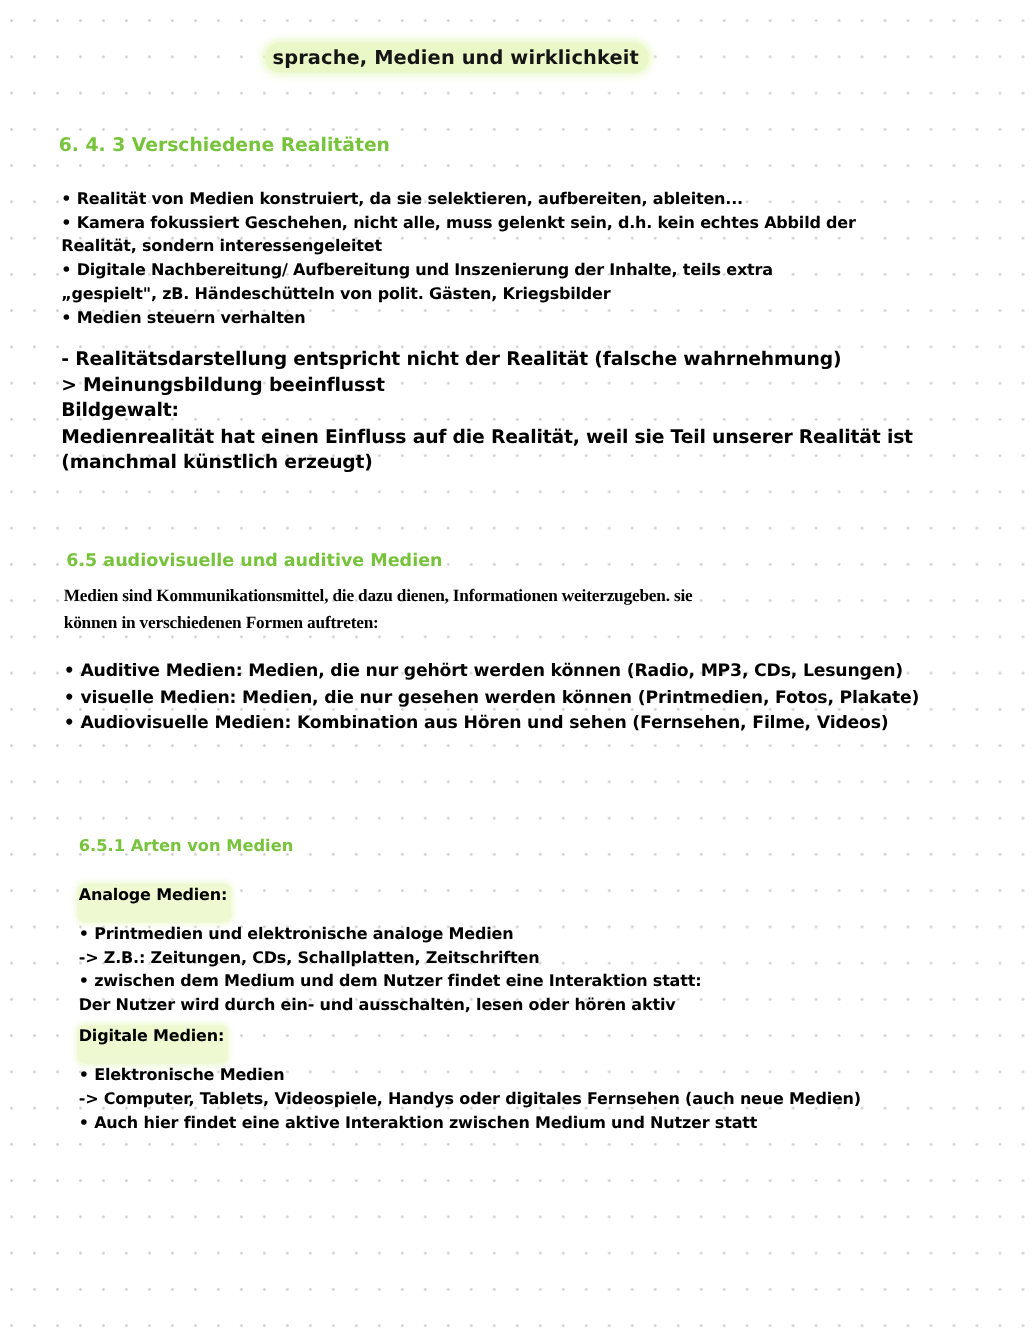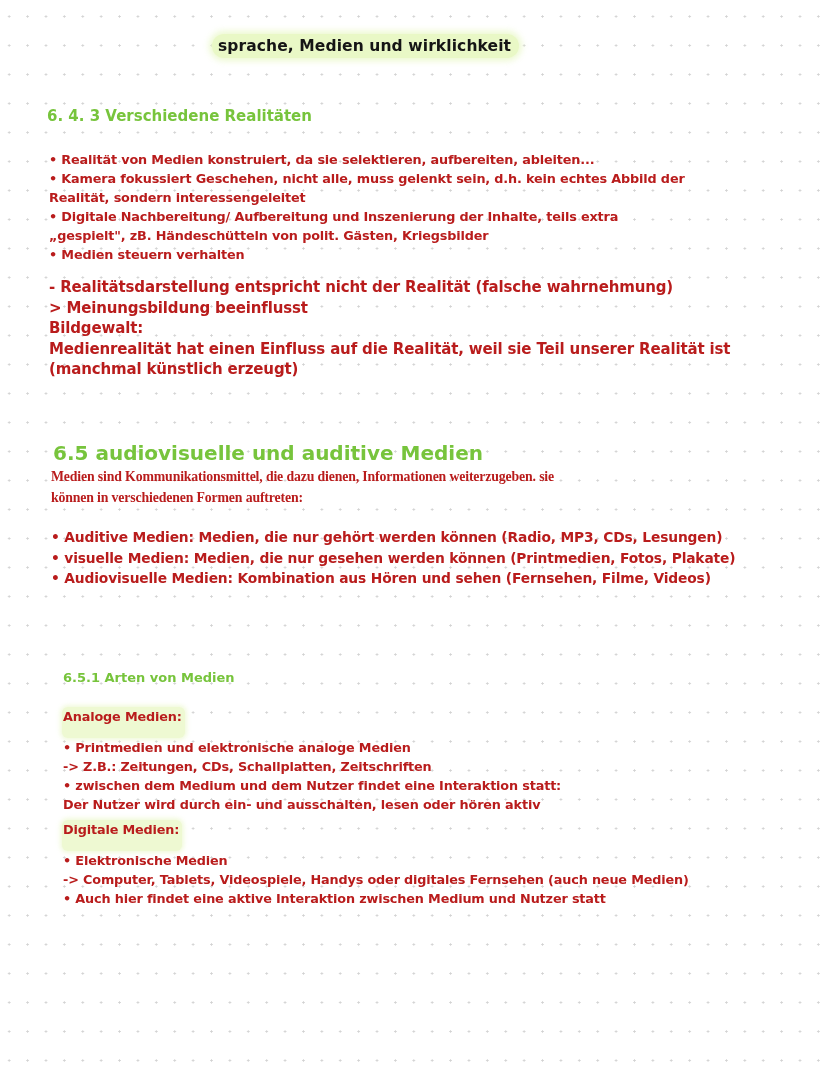--- a/index.html
+++ b/index.html
@@ -24,25 +24,25 @@
       box-shadow: 0 0 6px 3px rgba(233, 248, 198, 0.8);
     }
     .title {
       font-size: 15.5px; font-weight: bold; letter-spacing: 0.1px; color: #151515;
       white-space: nowrap;
     }
     .heading {
       position: absolute; font-weight: bold; color: #77c43c; white-space: nowrap;
     }
     .h1 { font-size: 15px; }
-    .h2 { font-size: 20px; }
+    .h2 { font-size: 14px; }
     .h3 { font-size: 13px; }
     .block { position: absolute; white-space: nowrap; }
     .line {
-      font-size: 13.2px; font-weight: bold; line-height: 19px; color: #b91c1c;
+      font-size: 13.2px; font-weight: bold; line-height: 19px; color: #000000;
       letter-spacing: -0.15px;
     }
     .line.big { font-size: 13.8px; line-height: 20.5px; }
     .line.med { font-size: 15px; line-height: 20.5px; }
     .line.sm  { font-size: 12.8px; line-height: 19px; }
     .hl {
       display: inline-block;
       background: #eef9d2;
       border-radius: 6px;
       padding: 0 3px 12px 1px;

